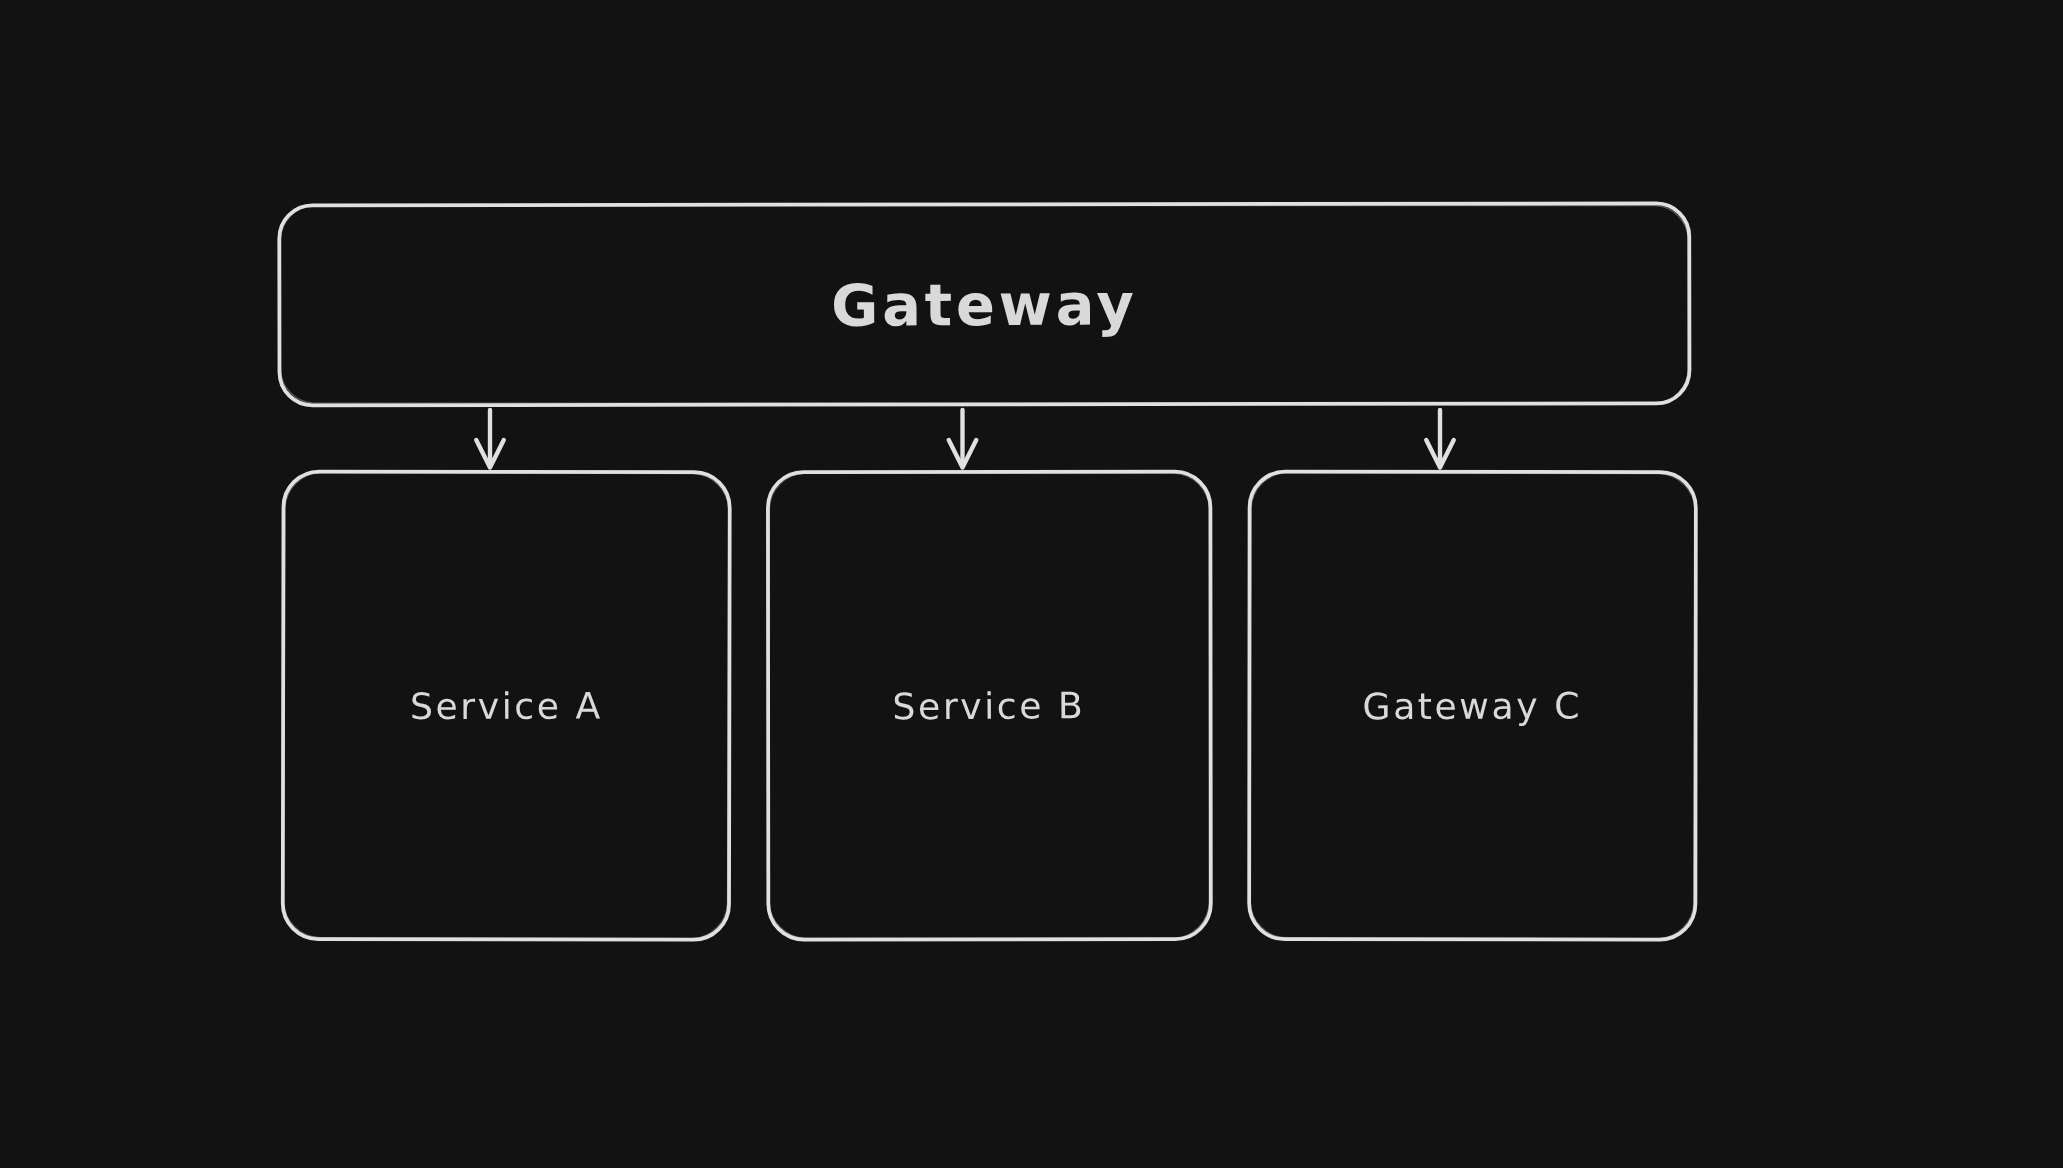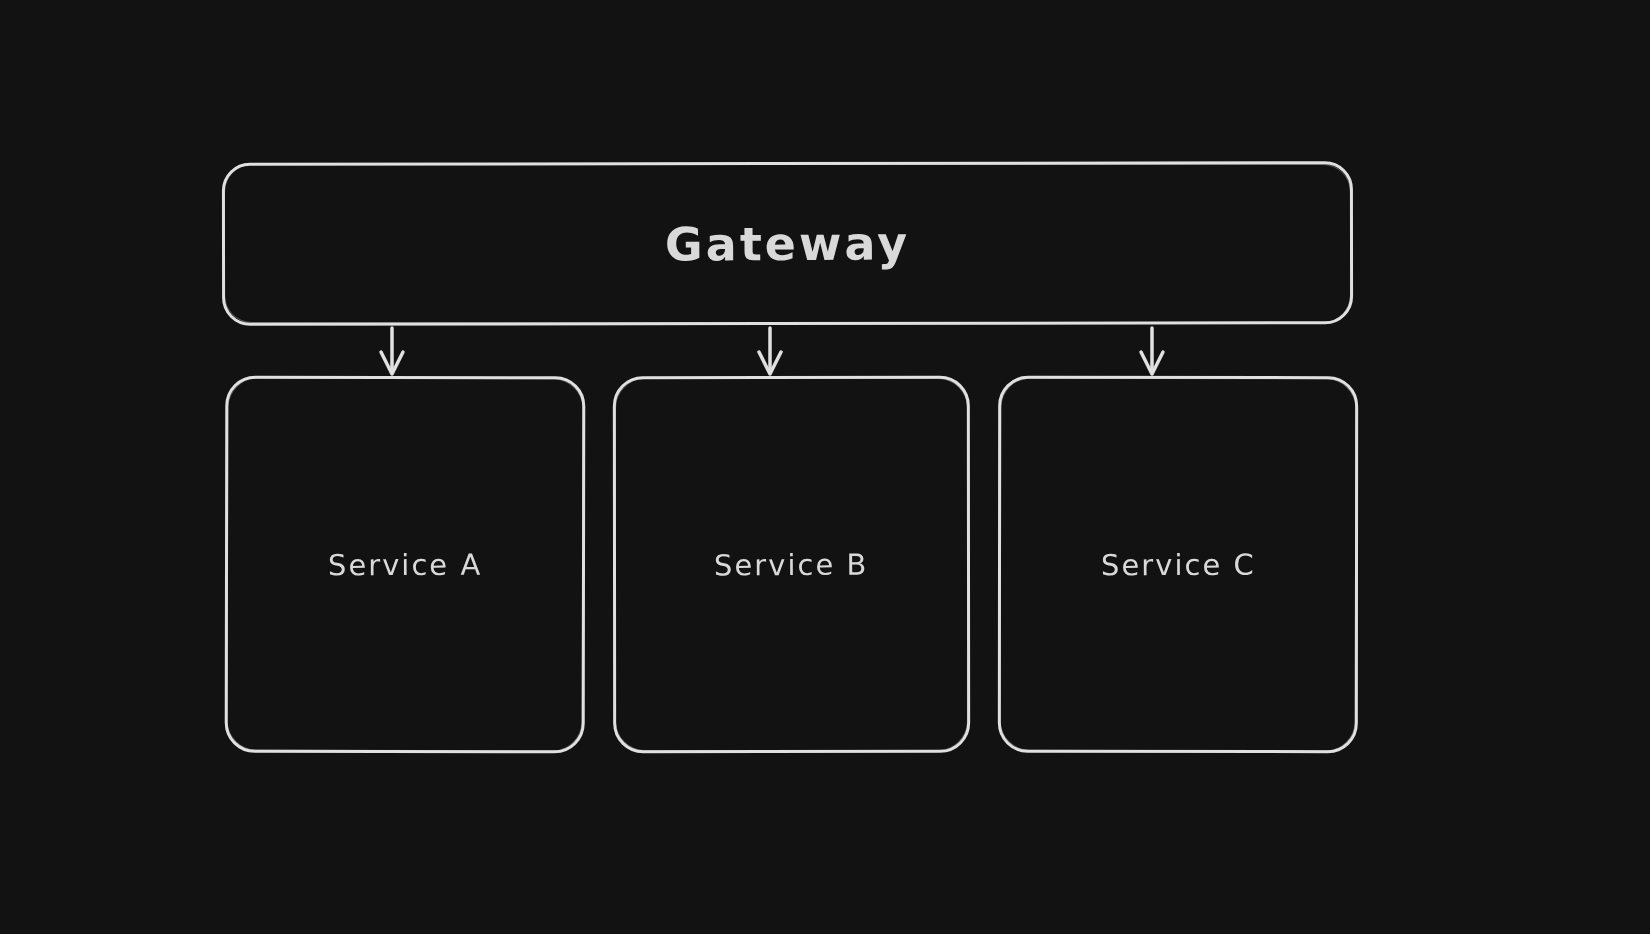--- a/index.html
+++ b/index.html
@@ -88,21 +88,21 @@
 
   <div class="node node-service node-service-a">
     <span class="service-label">Service A</span>
   </div>
 
   <div class="node node-service node-service-b">
     <span class="service-label">Service B</span>
   </div>
 
   <div class="node node-service node-service-c">
-    <span class="service-label">Service C</span>
+    <span class="service-label">Gateway C</span>
   </div>
 
   <svg class="edges" width="1650" height="934" viewBox="0 0 1650 934" aria-hidden="true">
     <g>
       <line x1="392" y1="328" x2="392" y2="372"></line>
       <polyline points="381,352 392,374 403,352"></polyline>
     </g>
     <g>
       <line x1="770" y1="328" x2="770" y2="372"></line>
       <polyline points="759,352 770,374 781,352"></polyline>

